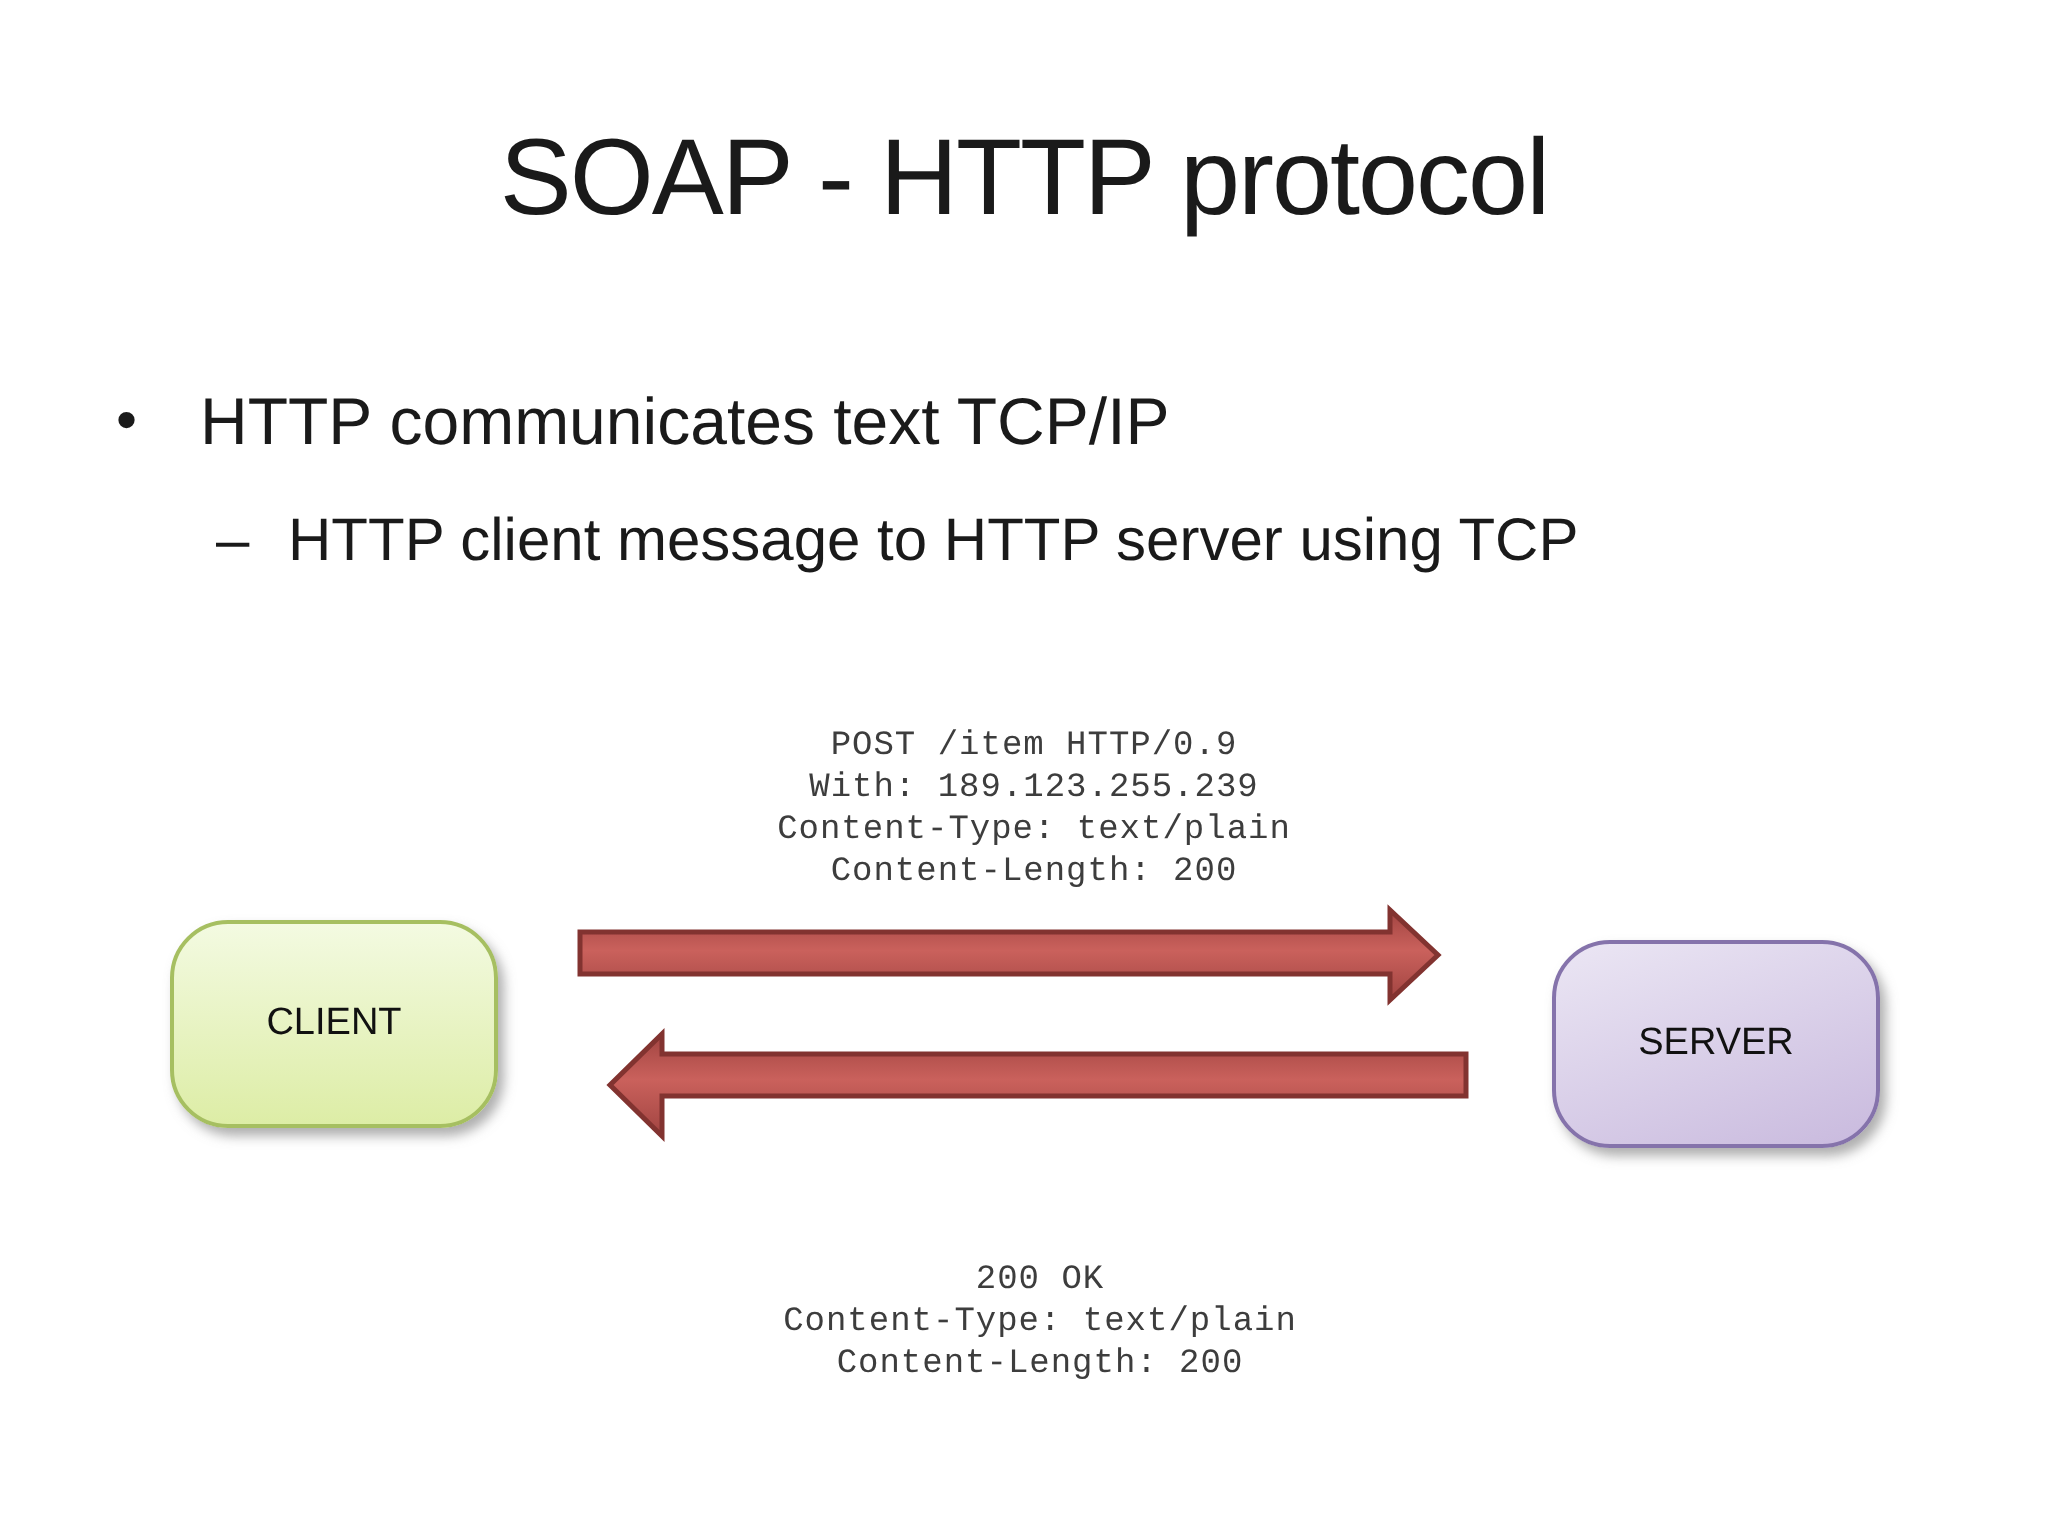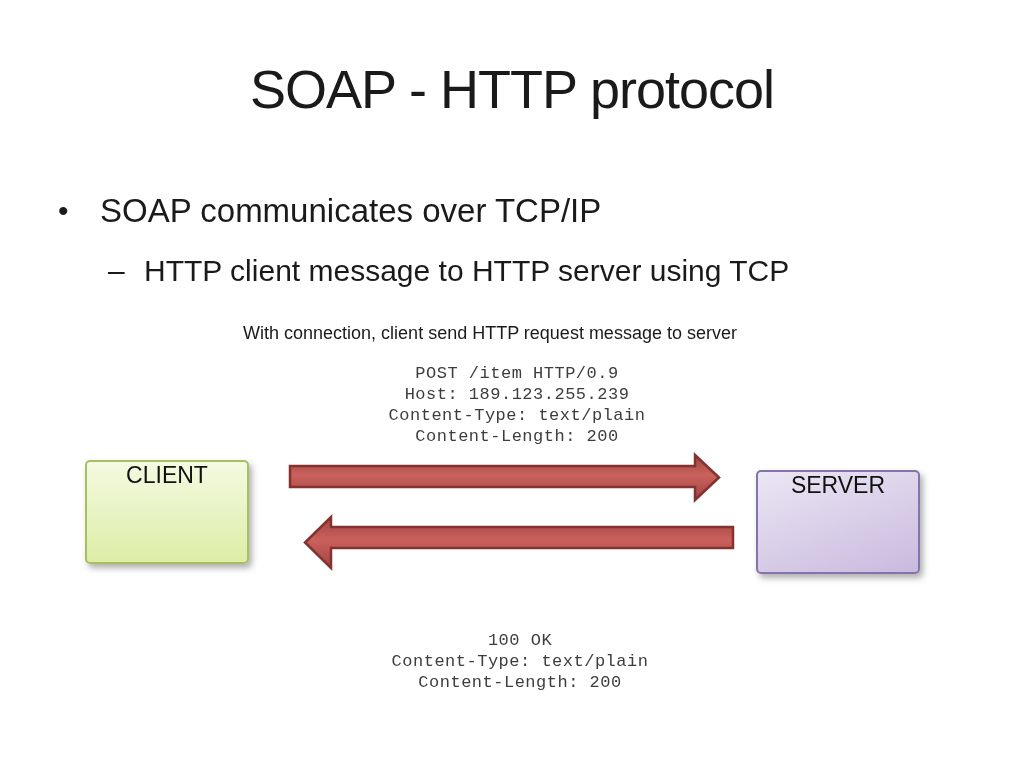--- a/index.html
+++ b/index.html
@@ -97,36 +97,36 @@
     top: 630px;
     left: 16px;
     width: 1008px;
   }
 
   
   .node {
     position: absolute;
     width: 160px;
     height: 100px;
-    border-radius: 5px;
+    border-radius: 29px;
     display: flex;
-    align-items: flex-start;
+    align-items: center;
     justify-content: center;
-    font-size: 23px;
+    font-size: 19px;
     color: #111111;
     box-shadow: 3px 4px 6px rgba(110,110,110,0.55);
   }
   .node-client {
     left: 85px;
     top: 460px;
     background: linear-gradient(180deg, var(--client-fill-top) 0%, var(--client-fill-bottom) 100%);
     border: 2px solid var(--client-border);
   }
   .node-server {
-    left: 756px;
+    left: 776px;
     top: 470px;
     background: linear-gradient(160deg, var(--server-fill-top) 0%, var(--server-fill-bottom) 100%);
     border: 2px solid var(--server-border);
   }
 
   
   .arrows {
     position: absolute;
     left: 0;
     top: 0;
@@ -137,33 +137,32 @@
 </style>
 </head>
 <body>
 
 <div class="slide">
 
   <div class="title">SOAP - HTTP protocol</div>
 
   <div class="bullet-main">
     <span class="marker">•</span>
-    <span>SOAP communicates over TCP/IP</span>
+    <span>HTTP communicates text TCP/IP</span>
   </div>
 
   <div class="bullet-sub">
     <span class="marker">–</span>
     <span>HTTP client message to HTTP server using TCP</span>
   </div>
 
-  <div class="caption caption-request">With connection, client send HTTP request message to server</div>
 
   <div class="msg msg-request">
     <div>POST /item HTTP/0.9</div>
-    <div>Host: 189.123.255.239</div>
+    <div>With: 189.123.255.239</div>
     <div>Content-Type: text/plain</div>
     <div>Content-Length: 200</div>
   </div>
 
   <svg class="arrows" viewBox="0 0 1024 768" xmlns="http://www.w3.org/2000/svg">
     <defs>
       <linearGradient id="gradArrow" x1="0" y1="0" x2="0" y2="1">
         <stop offset="0%" style="stop-color: var(--arrow-fill-dark)"></stop>
         <stop offset="45%" style="stop-color: var(--arrow-fill-light)"></stop>
         <stop offset="100%" style="stop-color: var(--arrow-fill-dark)"></stop>
@@ -176,18 +175,18 @@
   <div class="node node-client">
     <span>CLIENT</span>
   </div>
 
   <div class="node node-server">
     <span>SERVER</span>
   </div>
 
 
   <div class="msg msg-response">
-    <div>100 OK</div>
+    <div>200 OK</div>
     <div>Content-Type: text/plain</div>
     <div>Content-Length: 200</div>
   </div>
 
 </div>
 
 </body></html>

